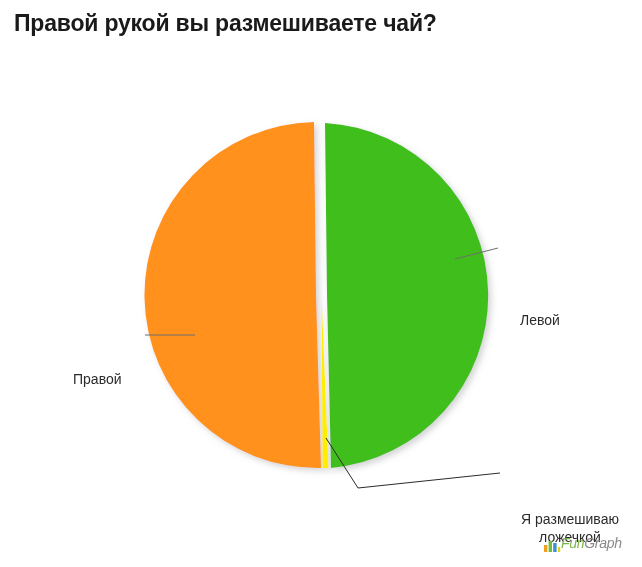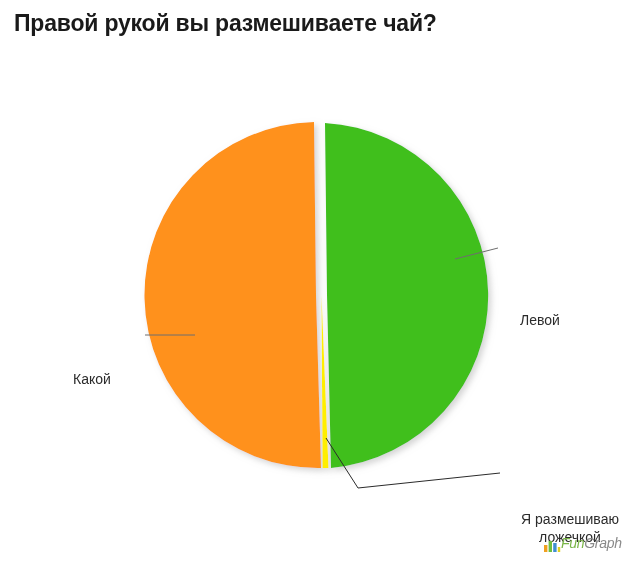--- a/index.html
+++ b/index.html
@@ -107,21 +107,21 @@
                L 322.5 420
                L 328.5 420
                Z"></path>
     </g>
 
     <path fill="none" stroke="#6e6e6e" stroke-width="1" d="M 195 287 L 145 287"></path>
     <path fill="none" stroke="#6e6e6e" stroke-width="1" d="M 455 211 L 498 200"></path>
     <path fill="none" stroke="#2b2b2b" stroke-width="1" d="M 326 390 L 358 440 L 500 425"></path>
   </svg>
 
-  <div class="label label-right-hand">Какой</div>
+  <div class="label label-right-hand">Правой</div>
   <div class="label label-left-hand">Левой</div>
   <div class="label label-spoon">Я размешиваю ложечкой</div>
 </div>
 
 <div class="watermark">
   <svg width="18" height="18" viewBox="0 0 18 18" style="position:absolute;left:0;top:2px;">
     <rect x="1" y="9" width="3.4" height="7" fill="#f0a020"></rect>
     <rect x="5.6" y="5" width="3.4" height="11" fill="#6fbf3f"></rect>
     <rect x="10.2" y="7" width="3.4" height="9" fill="#3f8fd0"></rect>
     <rect x="14.8" y="11" width="2.4" height="5" fill="#e0d020"></rect>

